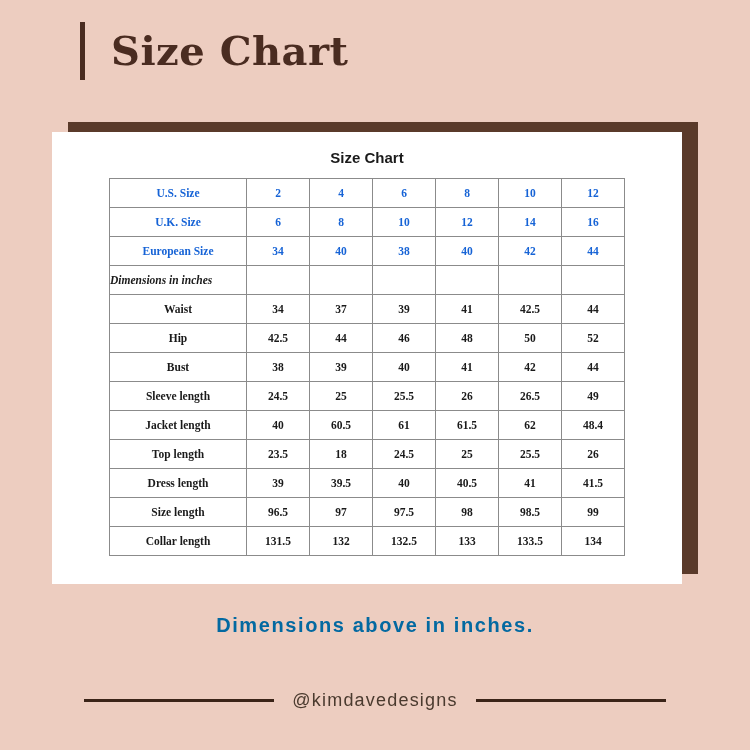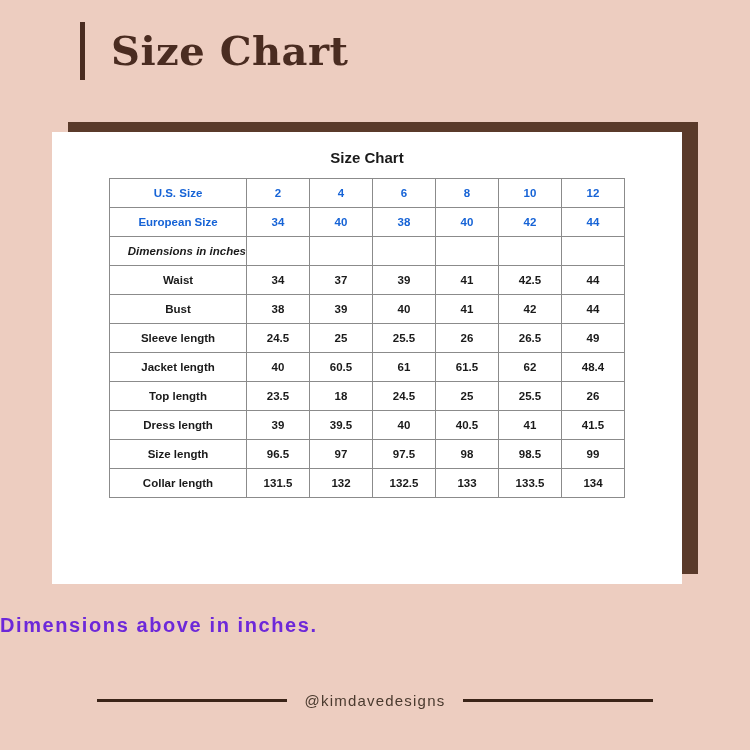--- a/index.html
+++ b/index.html
@@ -67,20 +67,21 @@
     font-size: 15px;
     color: #1a1a1a;
     margin-top: 17px;
     margin-bottom: 12px;
   }
   table.size-table {
     border-collapse: collapse;
     margin: 8px auto;
     width: 516px;
     table-layout: fixed;
+    font-family: Liberation Serif, serif;
   }
   table.size-table td {
     border: 1px solid #8b8b8b;
     height: 28px;
     text-align: center;
     font-size: 11.5px;
     font-weight: bold;
     color: #1a1a1a;
     padding: 0;
   }
@@ -88,37 +89,38 @@
     width: 136px;
   }
   table.size-table tr.blue td {
     color: #1663d6;
   }
   table.size-table tr.blue td.rowlabel {
     color: #1663d6;
   }
   table.size-table tr.dims td {
     font-style: italic;
-    text-align: right;
+    text-align: left;
   }
   table.size-table tr.dims td.empty {
     border-left: 1px solid #8b8b8b;
   }
 
   
   .caption {
     position: absolute;
     left: 0;
     right: 0;
     top: 614px;
+    text-align: center;
     font-family: "Liberation Sans", sans-serif;
     font-weight: bold;
     font-size: 20px;
     letter-spacing: 1.6px;
-    color: #6d28d9;
+    color: #0369a1;
   }
 
   
   .footer {
     position: absolute;
     left: 0;
     right: 0;
     top: 688px;
     height: 24px;
     display: flex;
@@ -127,21 +129,21 @@
   }
   .footer-line {
     height: 3px;
     background: #3b2418;
     flex: 0 0 auto;
   }
   .footer-line.left { width: 190px; margin-left: 42px; }
   .footer-line.right { width: 190px; margin-right: 42px; }
   .footer-handle {
     font-family: "Liberation Sans", sans-serif;
-    font-size: 15px;
+    font-size: 18px;
     letter-spacing: 1.2px;
     color: #4a3a2e;
     padding: 0 18px;
     white-space: nowrap;
   }
 </style>
 </head>
 <body>
 
 <div class="page">
@@ -160,20 +162,29 @@
           <tr class="blue">
             <td class="rowlabel">U.S. Size</td>
             <td>2</td>
             <td>4</td>
             <td>6</td>
             <td>8</td>
             <td>10</td>
             <td>12</td>
           </tr>
           <tr class="blue">
+            <td class="rowlabel">U.K. Size</td>
+            <td>6</td>
+            <td>8</td>
+            <td>10</td>
+            <td>12</td>
+            <td>14</td>
+            <td>16</td>
+          </tr>
+          <tr class="blue">
             <td class="rowlabel">European Size</td>
             <td>34</td>
             <td>40</td>
             <td>38</td>
             <td>40</td>
             <td>42</td>
             <td>44</td>
           </tr>
           <tr class="dims">
             <td class="rowlabel">Dimensions in inches</td>
@@ -185,20 +196,29 @@
             <td class="empty"></td>
           </tr>
           <tr class="plain">
             <td class="rowlabel">Waist</td>
             <td>34</td>
             <td>37</td>
             <td>39</td>
             <td>41</td>
             <td>42.5</td>
             <td>44</td>
+          </tr>
+          <tr class="plain">
+            <td class="rowlabel">Hip</td>
+            <td>42.5</td>
+            <td>44</td>
+            <td>46</td>
+            <td>48</td>
+            <td>50</td>
+            <td>52</td>
           </tr>
           <tr class="plain">
             <td class="rowlabel">Bust</td>
             <td>38</td>
             <td>39</td>
             <td>40</td>
             <td>41</td>
             <td>42</td>
             <td>44</td>
           </tr>

